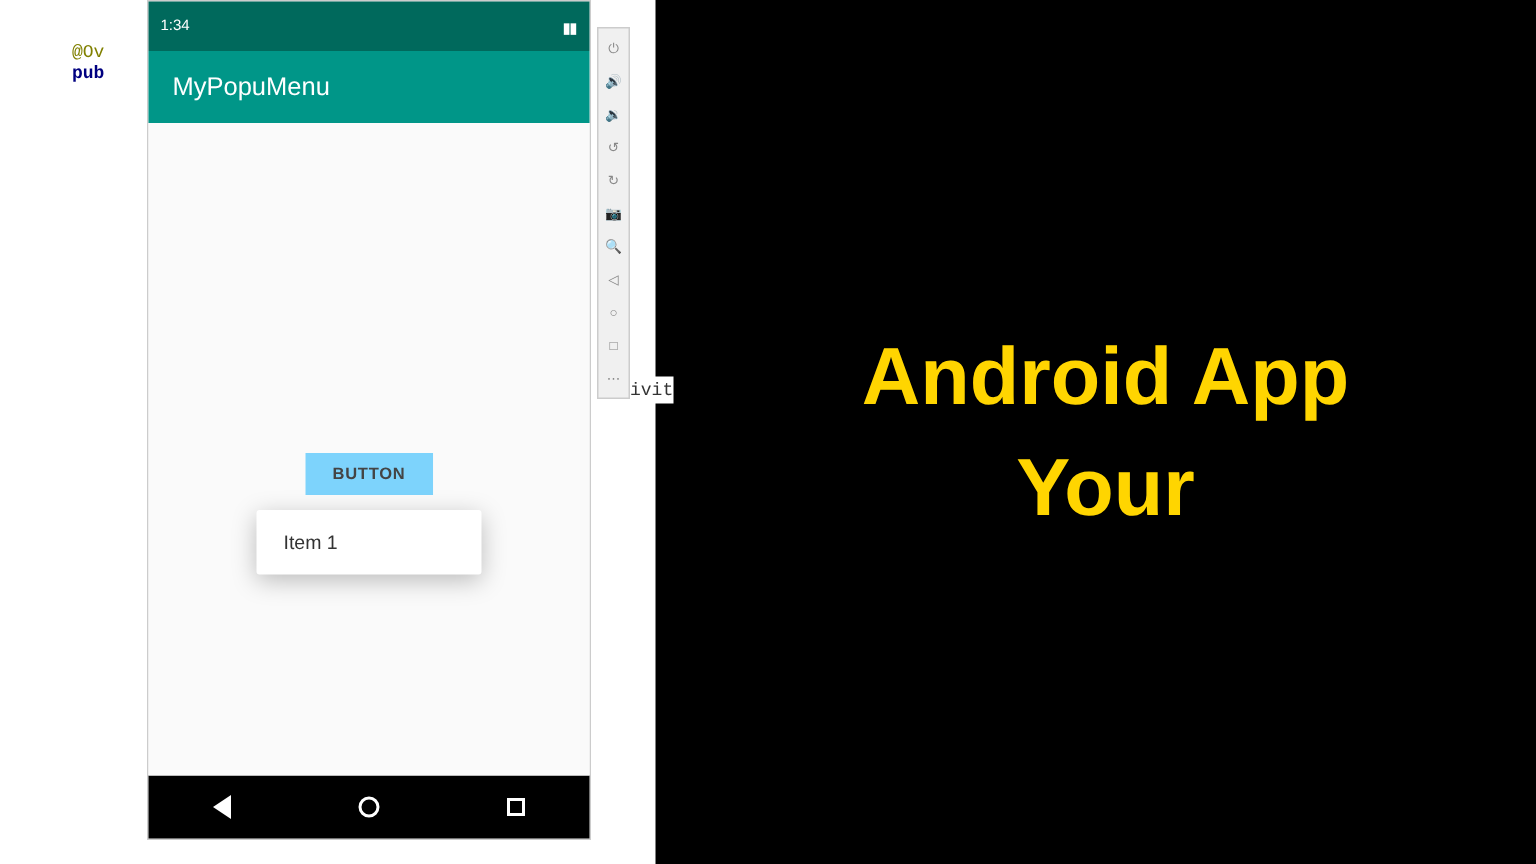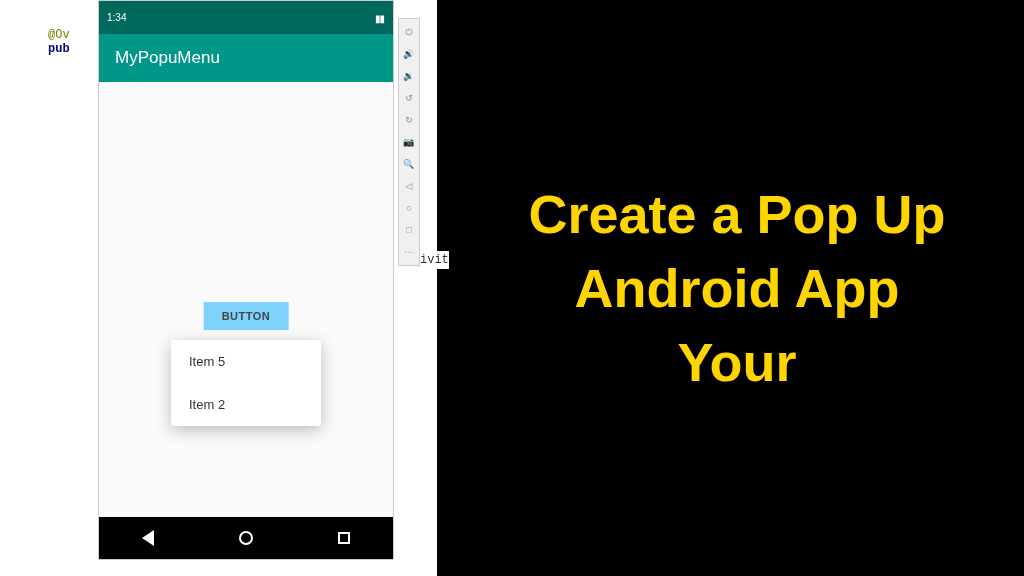--- a/index.html
+++ b/index.html
@@ -222,22 +222,21 @@
       <div class="status-icons">
         <span class="signal-icon"></span>
       </div>
     </div>
     <div class="app-bar">
       <span>MyPopuMenu</span>
     </div>
     <div class="screen-content">
       <button class="the-button">BUTTON</button>
       <div class="popup-menu">
-        <div class="popup-item">Item 5</div>
-        <div class="popup-item">Item 2</div>
+        <div class="popup-item">Item 1</div>
       </div>
     </div>
     <div class="nav-bar">
       <div class="nav-btn">
           <div class="nav-back"></div>
         </div>
       <div class="nav-btn">
           <div class="nav-home"></div>
         </div>
       <div class="nav-btn">
@@ -255,16 +254,15 @@
     <div class="ctrl">📷</div>
     <div class="ctrl">🔍</div>
     <div class="ctrl">◁</div>
     <div class="ctrl">○</div>
     <div class="ctrl">□</div>
     <div class="ctrl">⋯</div>
   </div>
 </div>
 
 <div class="title-text">
-  <div class="title-line">Create a Pop Up</div>
   <div class="title-line">Android App</div>
   <div class="title-line">Your</div>
 </div>
 
 </body></html>

